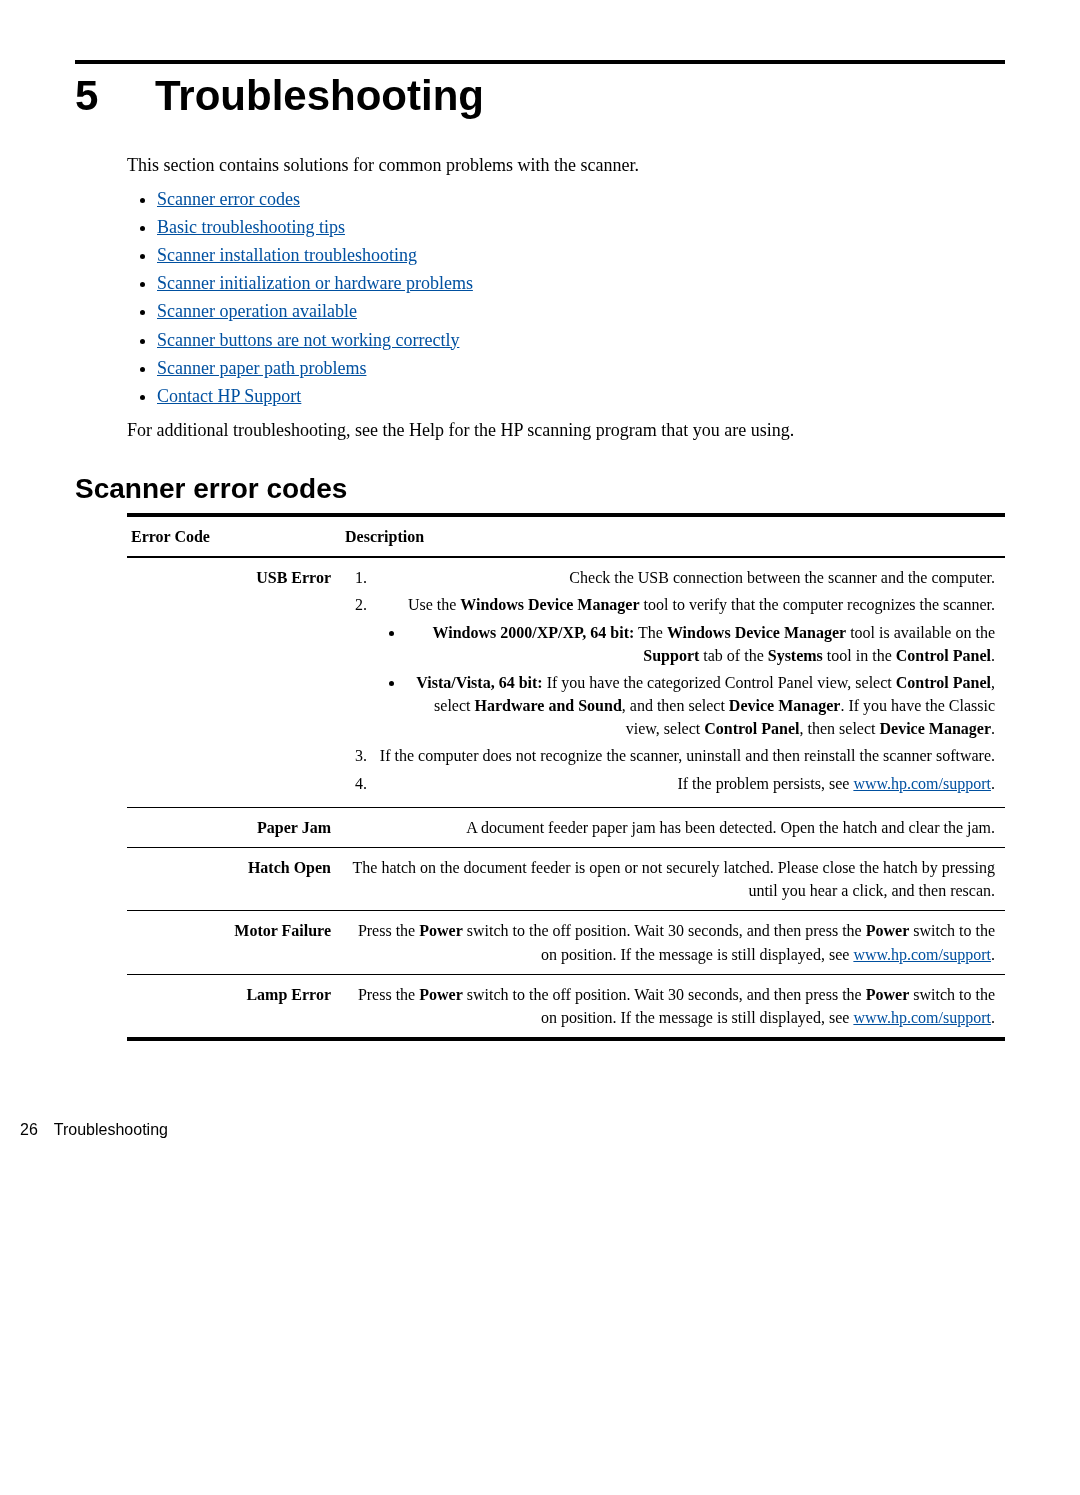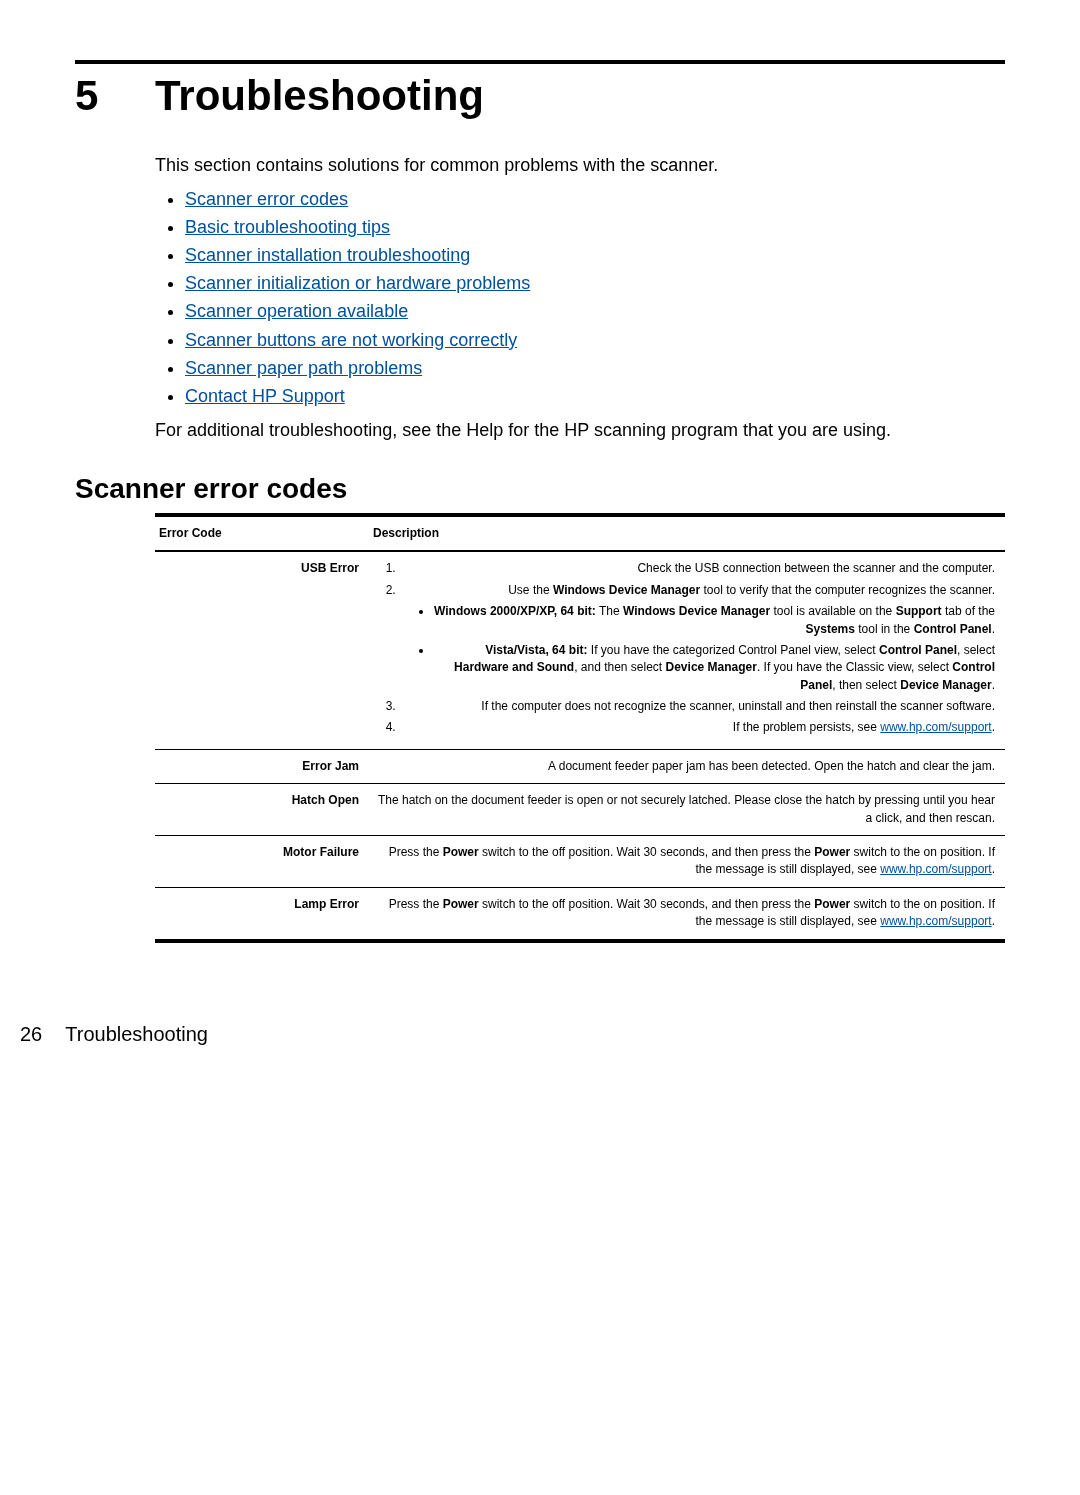--- a/index.html
+++ b/index.html
@@ -25,23 +25,24 @@
   .chapter-number {
     font-size: 42px;
     font-weight: bold;
     width: 80px;
   }
   .chapter-title {
     font-size: 42px;
     font-weight: bold;
   }
   .body-block {
-    margin-left: 80px;
+    margin-left: 52px;
     font-size: 18px;
     line-height: 1.45;
+    font-family: Liberation Serif, serif;
   }
   .intro-text {
     margin-bottom: 8px;
   }
   ul.topics {
     list-style-type: disc;
     padding-left: 30px;
     margin: 0 0 8px 0;
   }
   ul.topics li {
@@ -55,21 +56,21 @@
     margin-bottom: 30px;
   }
   h2.section-heading {
     font-size: 28px;
     font-weight: bold;
     margin: 30px 0 8px 0;
   }
   table.error-table {
     width: 100%;
     border-collapse: collapse;
-    font-size: 12px;
+    font-size: 16px;
   }
   table.error-table th {
     text-align: left;
     font-weight: bold;
     padding: 8px 10px 8px 4px;
     border-top: 4px solid #000;
     border-bottom: 2px solid #000;
   }
   table.error-table td {
     vertical-align: top;
@@ -96,23 +97,23 @@
     list-style-type: disc;
     margin: 4px 0;
     padding-left: 28px;
   }
   ul.sub-ul li {
     margin-bottom: 4px;
   }
   .b { font-weight: bold; }
   .footer {
     margin-top: 80px;
-    font-size: 20px;
+    font-size: 16px;
     display: flex;
-    gap: 23px;
+    gap: 16px;
     margin-left: -55px;
   }
 </style>
 </head>
 <body>
 
 <div class="page">
   <div class="top-rule"></div>
   <div class="chapter-row">
     <div class="chapter-number">5</div>
@@ -162,21 +163,21 @@
                 </ul>
               </li>
               <li>If the computer does not recognize the scanner, uninstall and then reinstall the scanner software.</li>
               <li>
                 <span>If the problem persists, see </span><a class="doc-link">www.hp.com/support</a><span>.</span>
               </li>
             </ol>
           </td>
         </tr>
         <tr>
-          <td class="col-code">Error Jam</td>
+          <td class="col-code">Paper Jam</td>
           <td>A document feeder paper jam has been detected. Open the hatch and clear the jam.</td>
         </tr>
         <tr>
           <td class="col-code">Hatch Open</td>
           <td>The hatch on the document feeder is open or not securely latched. Please close the hatch by pressing until you hear a click, and then rescan.</td>
         </tr>
         <tr>
           <td class="col-code">Motor Failure</td>
           <td>
             <span>Press the </span><span class="b">Power</span><span> switch to the off position. Wait 30 seconds, and then press the </span><span class="b">Power</span><span> switch to the on position. If the message is still displayed, see </span><a class="doc-link">www.hp.com/support</a><span>.</span>

